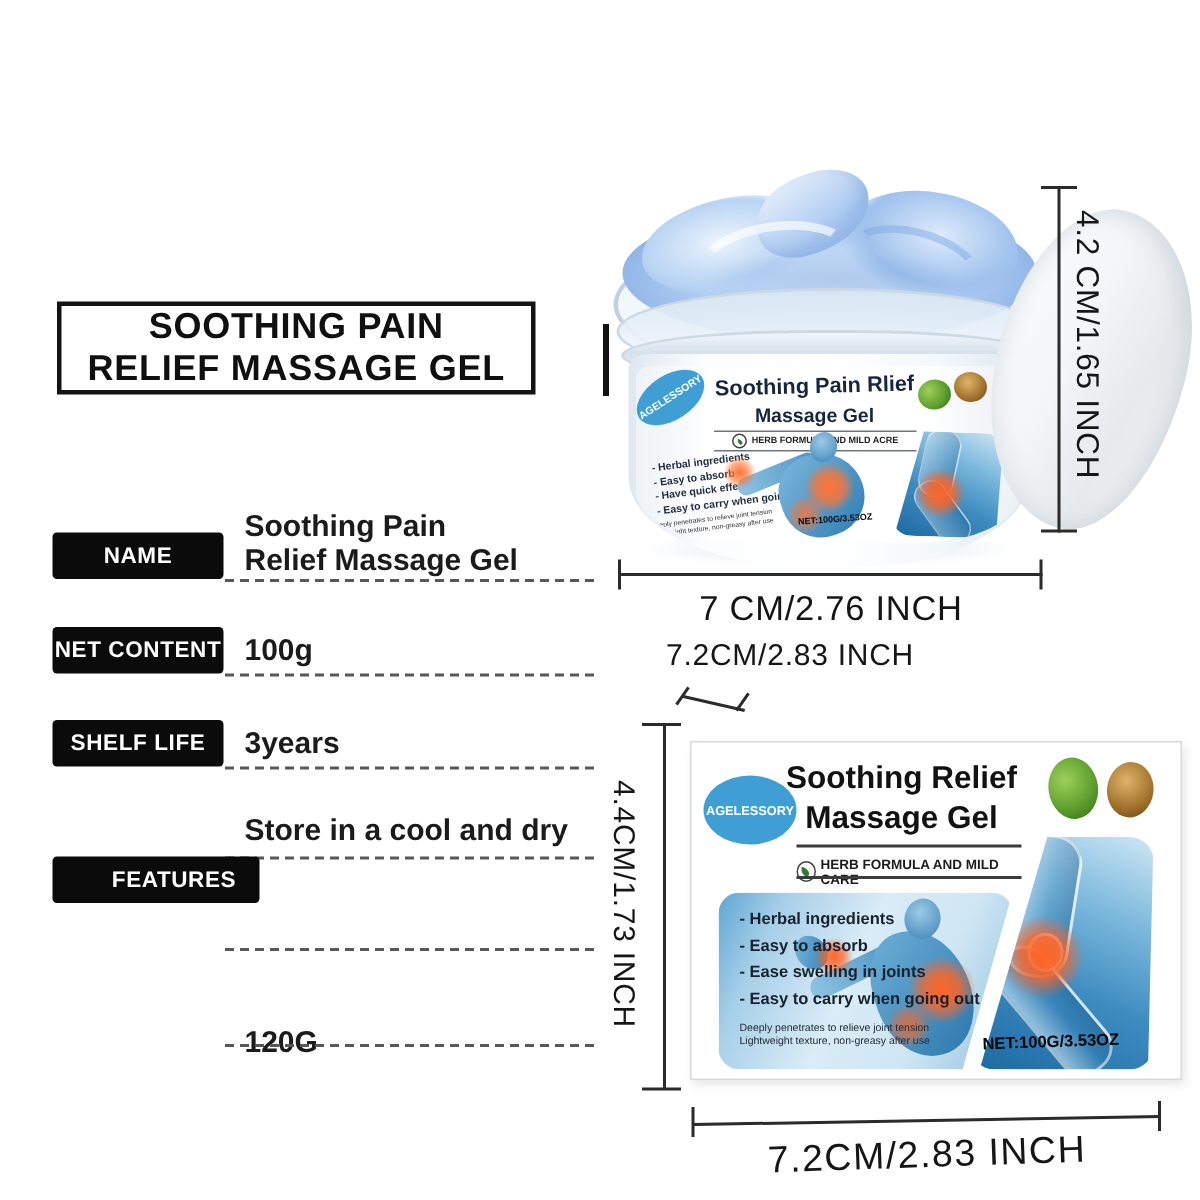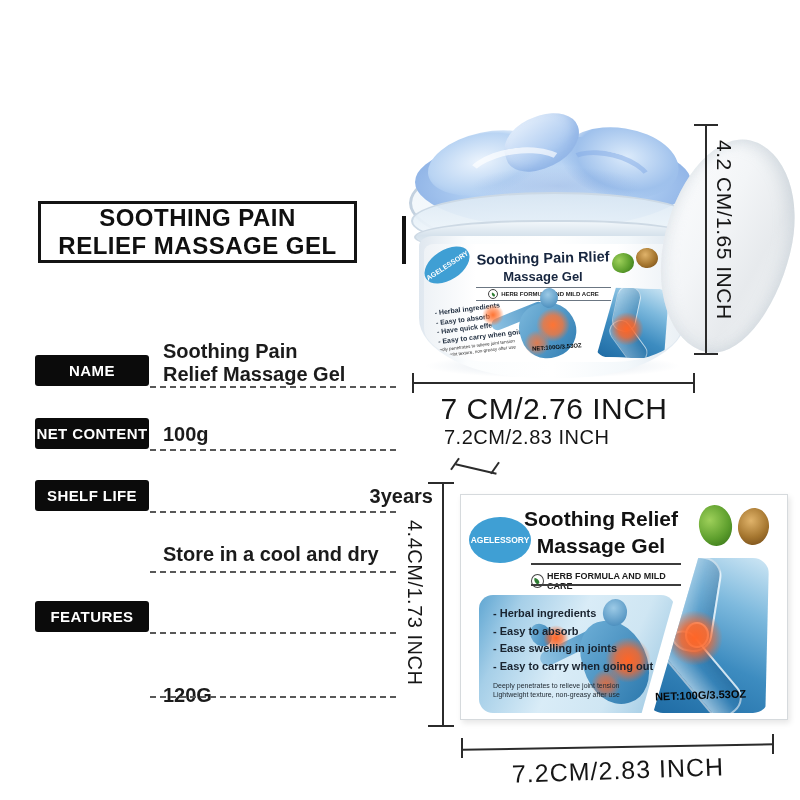--- a/index.html
+++ b/index.html
@@ -142,39 +142,39 @@
   </div>
 
   <div class="mline" style="left:705px;top:125px;width:2px;height:230px;z-index:10;"></div>
   <div class="mline" style="left:694px;top:124px;width:24px;height:2px;z-index:10;"></div>
   <div class="mline" style="left:694px;top:353px;width:24px;height:2px;z-index:10;"></div>
   <div class="mlabel vtext" style="left:712px;top:140px;font-size:21px;z-index:10;">4.2 CM/1.65 INCH</div>
 
   <div class="mline" style="left:413px;top:382px;width:282px;height:2px;"></div>
   <div class="mline" style="left:412px;top:373px;width:2px;height:20px;"></div>
   <div class="mline" style="left:693px;top:373px;width:2px;height:20px;"></div>
-  <div class="mlabel" style="left:413px;top:392px;width:282px;text-align:center;font-size:30px;">7 CM/2.76 INCH</div>
+  <div class="mlabel" style="left:413px;top:392px;width:282px;text-align:center;font-size:23px;">7 CM/2.76 INCH</div>
 
   <div class="spec-box" style="top:355px;">NAME</div>
   <div class="spec-value" style="top:340px;">Soothing Pain
 Relief Massage Gel</div>
   <div class="spec-dash" style="top:386px;"></div>
 
   <div class="spec-box" style="top:418px;">NET CONTENT</div>
   <div class="spec-value" style="top:423px;">100g</div>
   <div class="spec-dash" style="top:449px;"></div>
 
   <div class="spec-box" style="top:480px;">SHELF LIFE</div>
-  <div class="spec-value" style="top:485px;text-align:right;">3years</div>
+  <div class="spec-value" style="top:485px;">3years</div>
   <div class="spec-dash" style="top:511px;"></div>
 
   <div class="spec-value" style="top:543px;">Store in a cool and dry</div>
   <div class="spec-dash" style="top:571px;"></div>
 
-  <div class="spec-box" style="top:601px;">FEATURES</div>
+  <div class="spec-box" style="top:571px;padding-left:24px;">FEATURES</div>
   <div class="spec-dash" style="top:632px;"></div>
 
   <div class="spec-value" style="top:668px;margin-top:16px;">120G</div>
   <div class="spec-dash" style="top:696px;"></div>
 
   <div class="mlabel" style="left:444px;top:426px;font-size:20px;">7.2CM/2.83 INCH</div>
   <div class="mline" style="left:455px;top:468px;width:42px;height:2px;transform:rotate(13deg);"></div>
   <div class="mline" style="left:454px;top:457px;width:2px;height:14px;transform:rotate(35deg);"></div>
   <div class="mline" style="left:494px;top:461px;width:2px;height:14px;transform:rotate(35deg);"></div>
 

